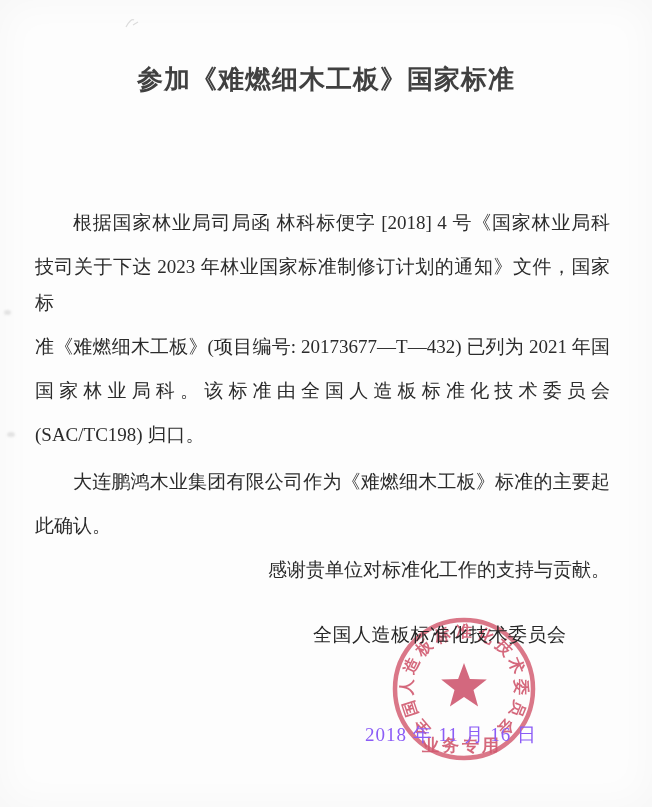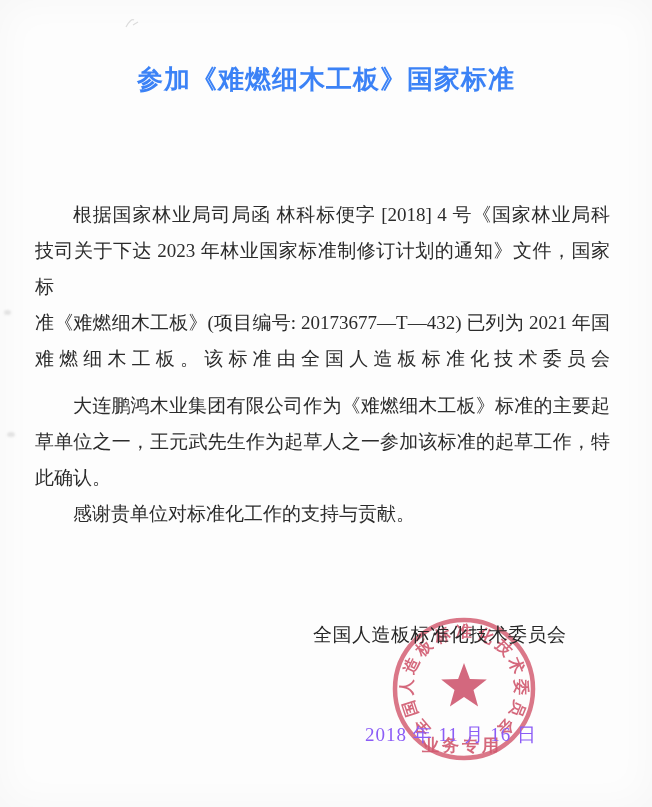--- a/index.html
+++ b/index.html
@@ -26,38 +26,38 @@
   }
   .speck.s1{left:4px;top:310px;width:7px;height:5px;}
   .speck.s2{left:7px;top:432px;width:8px;height:5px;}
 
   .title{
     margin-top:58px;
     text-align:center;
     font-size:26px;
     font-weight:bold;
     line-height:43px;
-    color:#3b82f6;
+    color:#404040;
     letter-spacing:1px;
   }
   .body-text{
     position:absolute;
     left:35px;right:42px;top:197px;
     font-size:19px;
     line-height:36px;
     color:#2b2b2b;
   }
-  .line{white-space:nowrap;}
+  .line{white-space:nowrap;margin-top:8px;}
   .stretch{
     white-space:normal;
     text-align:justify;
     text-justify:inter-ideograph;
     text-align-last:justify;
   }
-  .indent{text-indent:38px;}
+  .indent{text-indent:38px;text-align:right;}
   .para-gap{margin-top:11px;}
 
   .signature{
     position:absolute;
     left:313px;top:622px;
     font-size:19px;
     color:#262626;
     letter-spacing:0.5px;
     z-index:3;
     white-space:nowrap;
@@ -96,23 +96,23 @@
   <div class="speck s2"></div>
 
   <div class="title">
     <div>参加《难燃细木工板》国家标准</div>
   </div>
 
   <div class="body-text">
     <div class="line stretch indent">根据国家林业局司局函 林科标便字 [2018] 4 号《国家林业局科</div>
     <div class="line stretch">技司关于下达 2023 年林业国家标准制修订计划的通知》文件，国家标</div>
     <div class="line stretch">准《难燃细木工板》(项目编号: 20173677—T—432) 已列为 2021 年国</div>
-    <div class="line stretch">难燃细木工板。该标准由全国人造板标准化技术委员会</div>
+    <div class="line stretch">国家林业局科。该标准由全国人造板标准化技术委员会</div>
+    <div class="line">(SAC/TC198) 归口。</div>
     <div class="line stretch indent para-gap">大连鹏鸿木业集团有限公司作为《难燃细木工板》标准的主要起</div>
-    <div class="line stretch">草单位之一，王元武先生作为起草人之一参加该标准的起草工作，特</div>
     <div class="line">此确认。</div>
     <div class="line indent">感谢贵单位对标准化工作的支持与贡献。</div>
   </div>
 
   <div class="signature">全国人造板标准化技术委员会</div>
 
   <svg class="seal" viewBox="0 0 150 150">
     <defs>
       <path id="sealArc" d="M 44.2 116.6 A 52 52 0 1 1 105.8 116.6" fill="none"></path>
     </defs>

